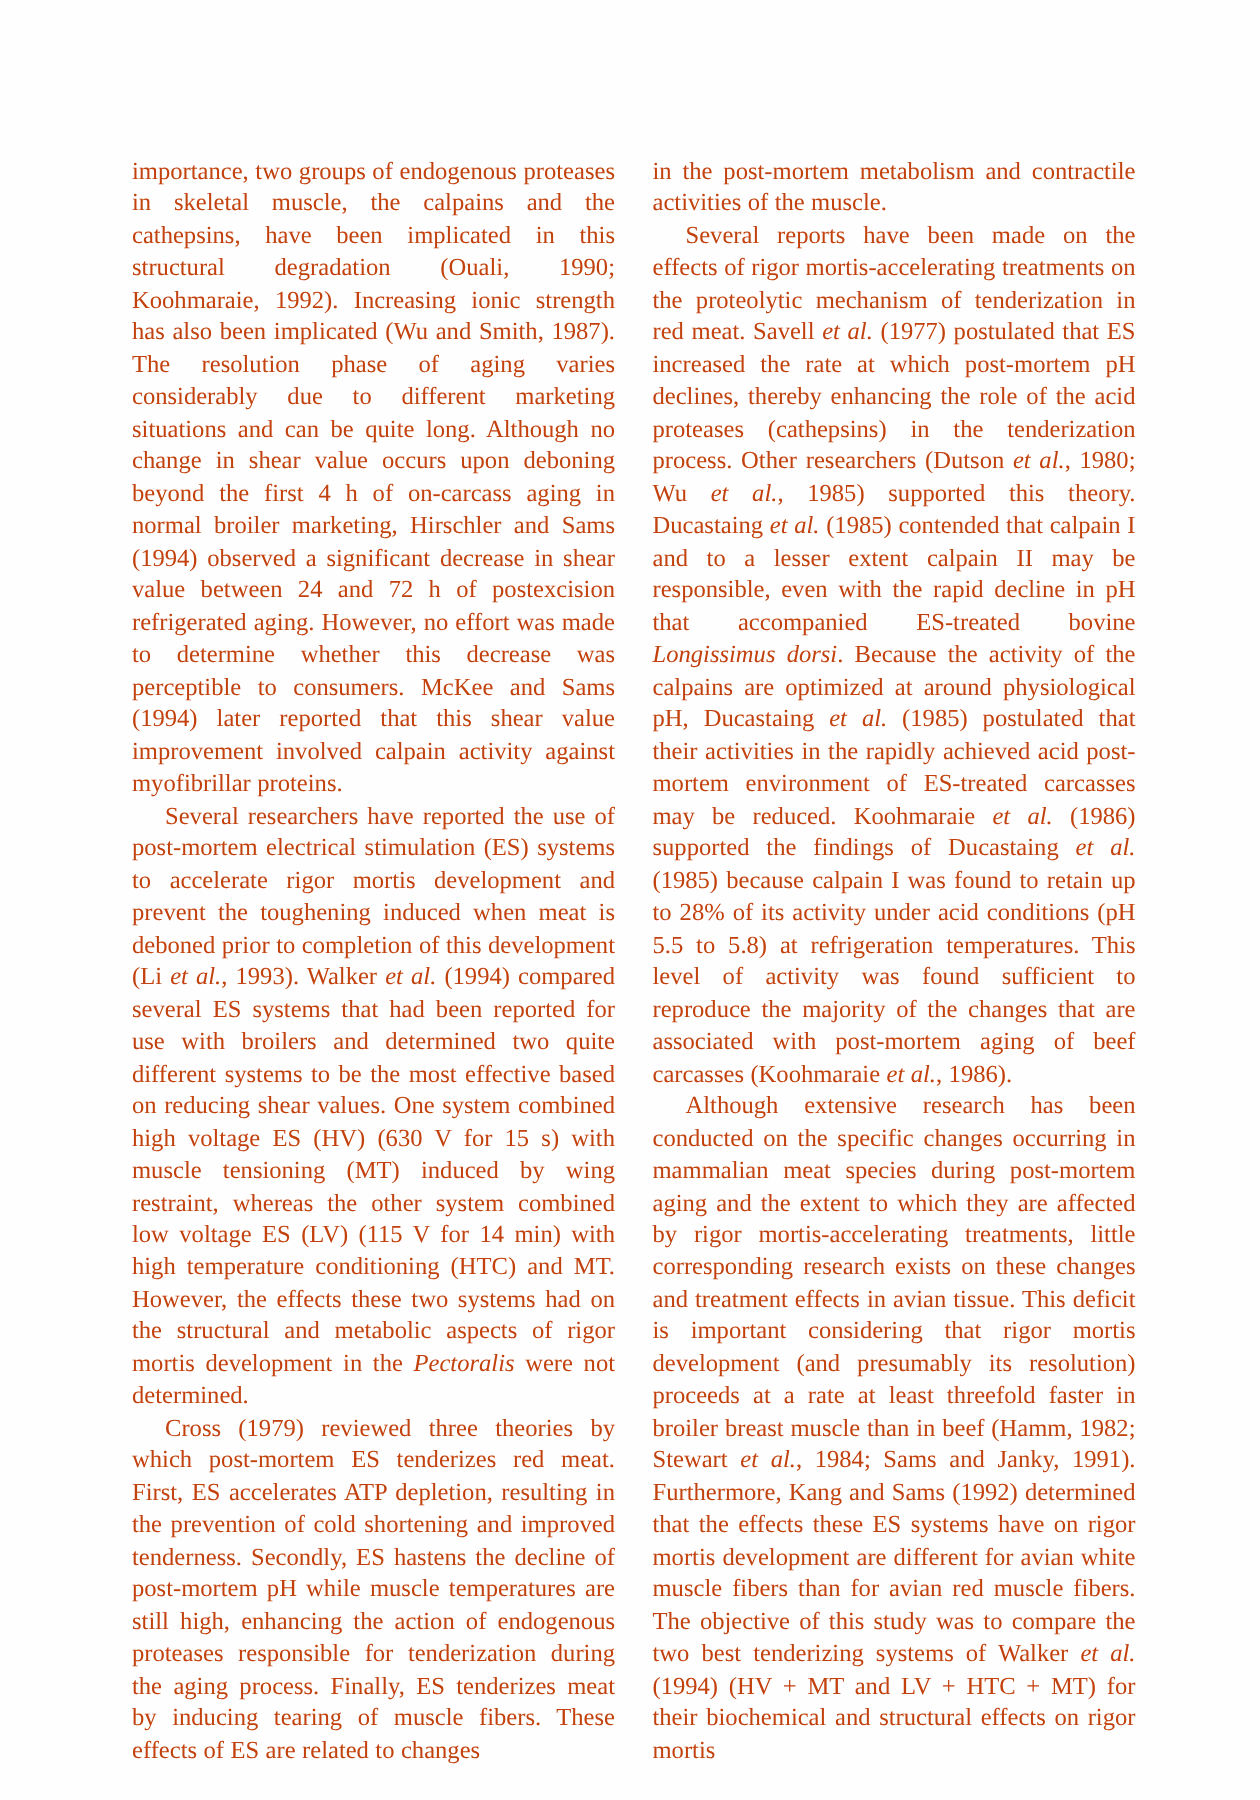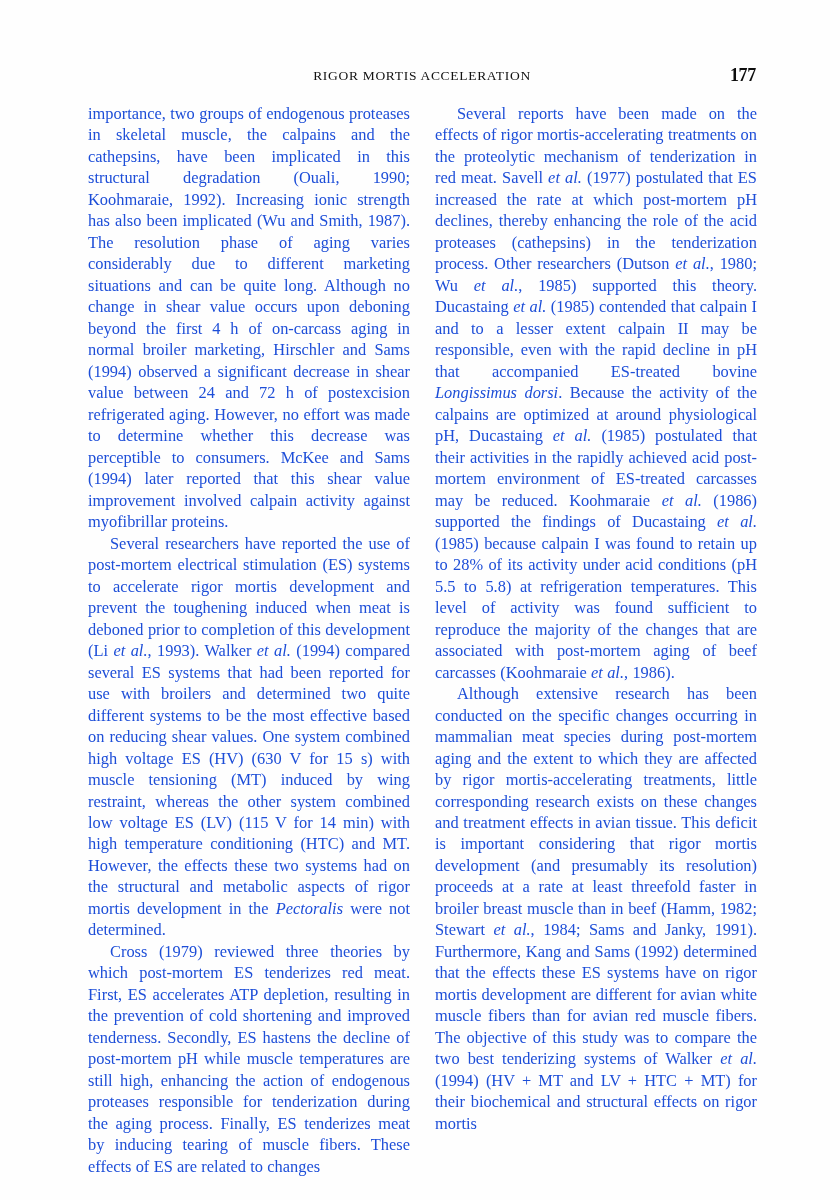--- a/index.html
+++ b/index.html
@@ -56,44 +56,41 @@
   .column {
     width: 322px;
     flex: 0 0 322px;
   }
   p.para {
     margin: 0;
     font-size: 16.4px;
     line-height: 21.48px;
     text-align: justify;
     text-justify: inter-word;
-    color: #1d4ed8;
+    color: #c2410c;
     word-spacing: 0.2px;
     hyphens: manual;
   }
   p.para.indent {
     text-indent: 22px;
   }
   i { }
 </style>
 </head>
 <body>
 
 <div class="page">
 
-  <div class="running-head">
-    <span class="running-head-title">RIGOR MORTIS ACCELERATION</span>
-    <span class="running-head-folio">177</span>
-  </div>
 
   <div class="columns">
     <div class="column" id="col-left">
         <p class="para">importance, two groups of endogenous proteases in skeletal muscle, the calpains and the cathepsins, have been implicated in this structural degradation (Ouali, 1990; Koohmaraie, 1992). Increasing ionic strength has also been implicated (Wu and Smith, 1987). The resolution phase of aging varies considerably due to different marketing situations and can be quite long. Although no change in shear value occurs upon deboning beyond the first 4 h of on-carcass aging in normal broiler marketing, Hirschler and Sams (1994) observed a significant decrease in shear value between 24 and 72 h of postexcision refrigerated aging. However, no effort was made to determine whether this decrease was perceptible to consumers. McKee and Sams (1994) later reported that this shear value improvement involved calpain activity against myofibrillar proteins.</p>
         <p class="para indent">Several researchers have reported the use of post-mortem electrical stimulation (ES) systems to accelerate rigor mortis development and prevent the toughening induced when meat is deboned prior to completion of this development (Li <i>et al.</i>, 1993). Walker <i>et al.</i> (1994) compared several ES systems that had been reported for use with broilers and determined two quite different systems to be the most effective based on reducing shear values. One system combined high voltage ES (HV) (630 V for 15 s) with muscle tensioning (MT) induced by wing restraint, whereas the other system combined low voltage ES (LV) (115 V for 14 min) with high temperature conditioning (HTC) and MT. However, the effects these two systems had on the structural and metabolic aspects of rigor mortis development in the <i>Pectoralis</i> were not determined.</p>
         <p class="para indent">Cross (1979) reviewed three theories by which post-mortem ES tenderizes red meat. First, ES accelerates ATP depletion, resulting in the prevention of cold shortening and improved tenderness. Secondly, ES hastens the decline of post-mortem pH while muscle temperatures are still high, enhancing the action of endogenous proteases responsible for tenderization during the aging process. Finally, ES tenderizes meat by inducing tearing of muscle fibers. These effects of ES are related to changes</p>
       </div>
     <div class="column" id="col-right">
+        <p class="para">in the post-mortem metabolism and contractile activities of the muscle.</p>
         <p class="para indent">Several reports have been made on the effects of rigor mortis-accelerating treatments on the proteolytic mechanism of tenderization in red meat. Savell <i>et al.</i> (1977) postulated that ES increased the rate at which post-mortem pH declines, thereby enhancing the role of the acid proteases (cathepsins) in the tenderization process. Other researchers (Dutson <i>et al.</i>, 1980; Wu <i>et al.</i>, 1985) supported this theory. Ducastaing <i>et al.</i> (1985) contended that calpain I and to a lesser extent calpain II may be responsible, even with the rapid decline in pH that accompanied ES-treated bovine <i>Longissimus dorsi</i>. Because the activity of the calpains are optimized at around physiological pH, Ducastaing <i>et al.</i> (1985) postulated that their activities in the rapidly achieved acid post-mortem environment of ES-treated carcasses may be reduced. Koohmaraie <i>et al.</i> (1986) supported the findings of Ducastaing <i>et al.</i> (1985) because calpain I was found to retain up to 28% of its activity under acid conditions (pH 5.5 to 5.8) at refrigeration temperatures. This level of activity was found sufficient to reproduce the majority of the changes that are associated with post-mortem aging of beef carcasses (Koohmaraie <i>et al.</i>, 1986).</p>
         <p class="para indent">Although extensive research has been conducted on the specific changes occurring in mammalian meat species during post-mortem aging and the extent to which they are affected by rigor mortis-accelerating treatments, little corresponding research exists on these changes and treatment effects in avian tissue. This deficit is important considering that rigor mortis development (and presumably its resolution) proceeds at a rate at least threefold faster in broiler breast muscle than in beef (Hamm, 1982; Stewart <i>et al.</i>, 1984; Sams and Janky, 1991). Furthermore, Kang and Sams (1992) determined that the effects these ES systems have on rigor mortis development are different for avian white muscle fibers than for avian red muscle fibers. The objective of this study was to compare the two best tenderizing systems of Walker <i>et al.</i> (1994) (HV + MT and LV + HTC + MT) for their biochemical and structural effects on rigor mortis</p>
       </div>
   </div>
 
 </div>
 
 </body></html>

